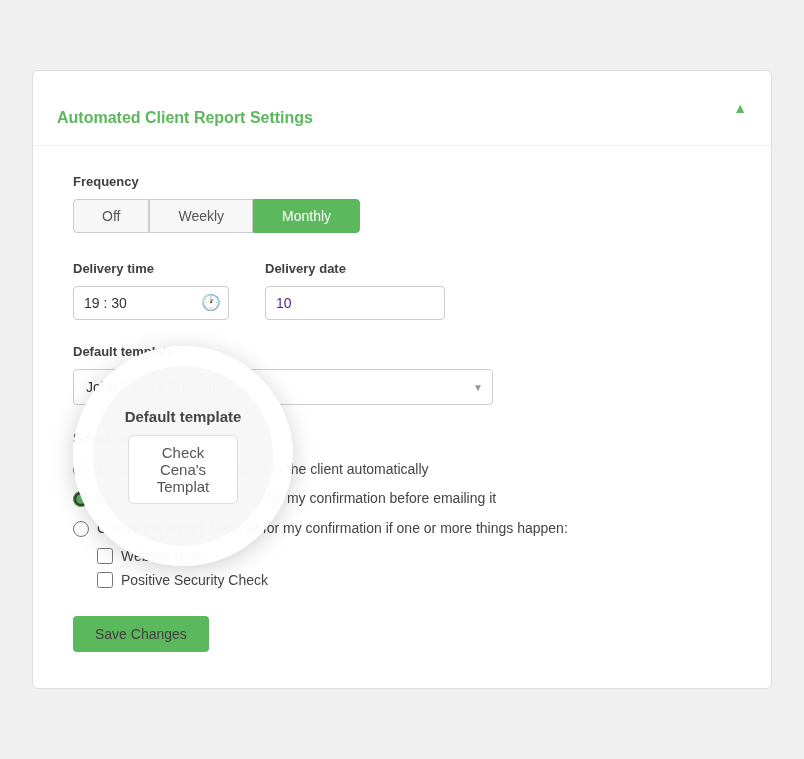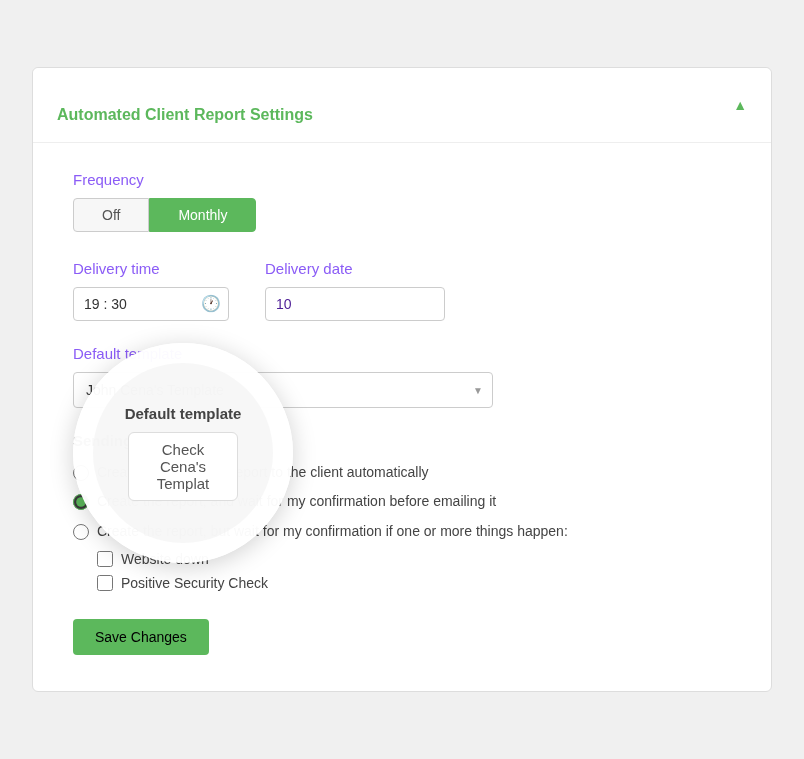--- a/index.html
+++ b/index.html
@@ -46,24 +46,24 @@
       font-size: 14px;
       cursor: pointer;
     }
 
     .card-body {
       padding: 28px 40px 36px 40px;
       position: relative;
     }
 
     .section-label {
-      font-size: 15px;
-      color: #8b5cf6;
+      font-size: 13px;
+      color: #404040;
       margin-bottom: 10px;
-      font-weight: 400;
+      font-weight: 700;
     }
 
     
     .frequency-group {
       display: flex;
       margin-bottom: 28px;
     }
 
     .freq-btn {
       padding: 8px 28px;
@@ -227,21 +227,21 @@
     }
 
     .checkbox-label {
       font-size: 14px;
       color: #444;
     }
 
     
     .save-btn {
       background: #5cb85c;
-      color: #000000;
+      color: #404040;
       border: none;
       border-radius: 4px;
       padding: 10px 22px;
       font-size: 14px;
       cursor: pointer;
       font-weight: 500;
     }
 
     
     .timepicker-popup {
@@ -299,20 +299,21 @@
     <span class="collapse-icon">▲</span>
   </div>
 
   <div class="card-body">
 
     
     <div>
       <div class="section-label">Frequency</div>
       <div class="frequency-group">
         <button class="freq-btn">Off</button>
+        <button class="freq-btn">Weekly</button>
         <button class="freq-btn active">Monthly</button>
       </div>
     </div>
 
     
     <div class="delivery-row">
       <div class="delivery-col">
         <div class="section-label">Delivery time</div>
         <div class="input-wrapper">
           <input class="delivery-input" type="text" value="19 : 30" style="">

